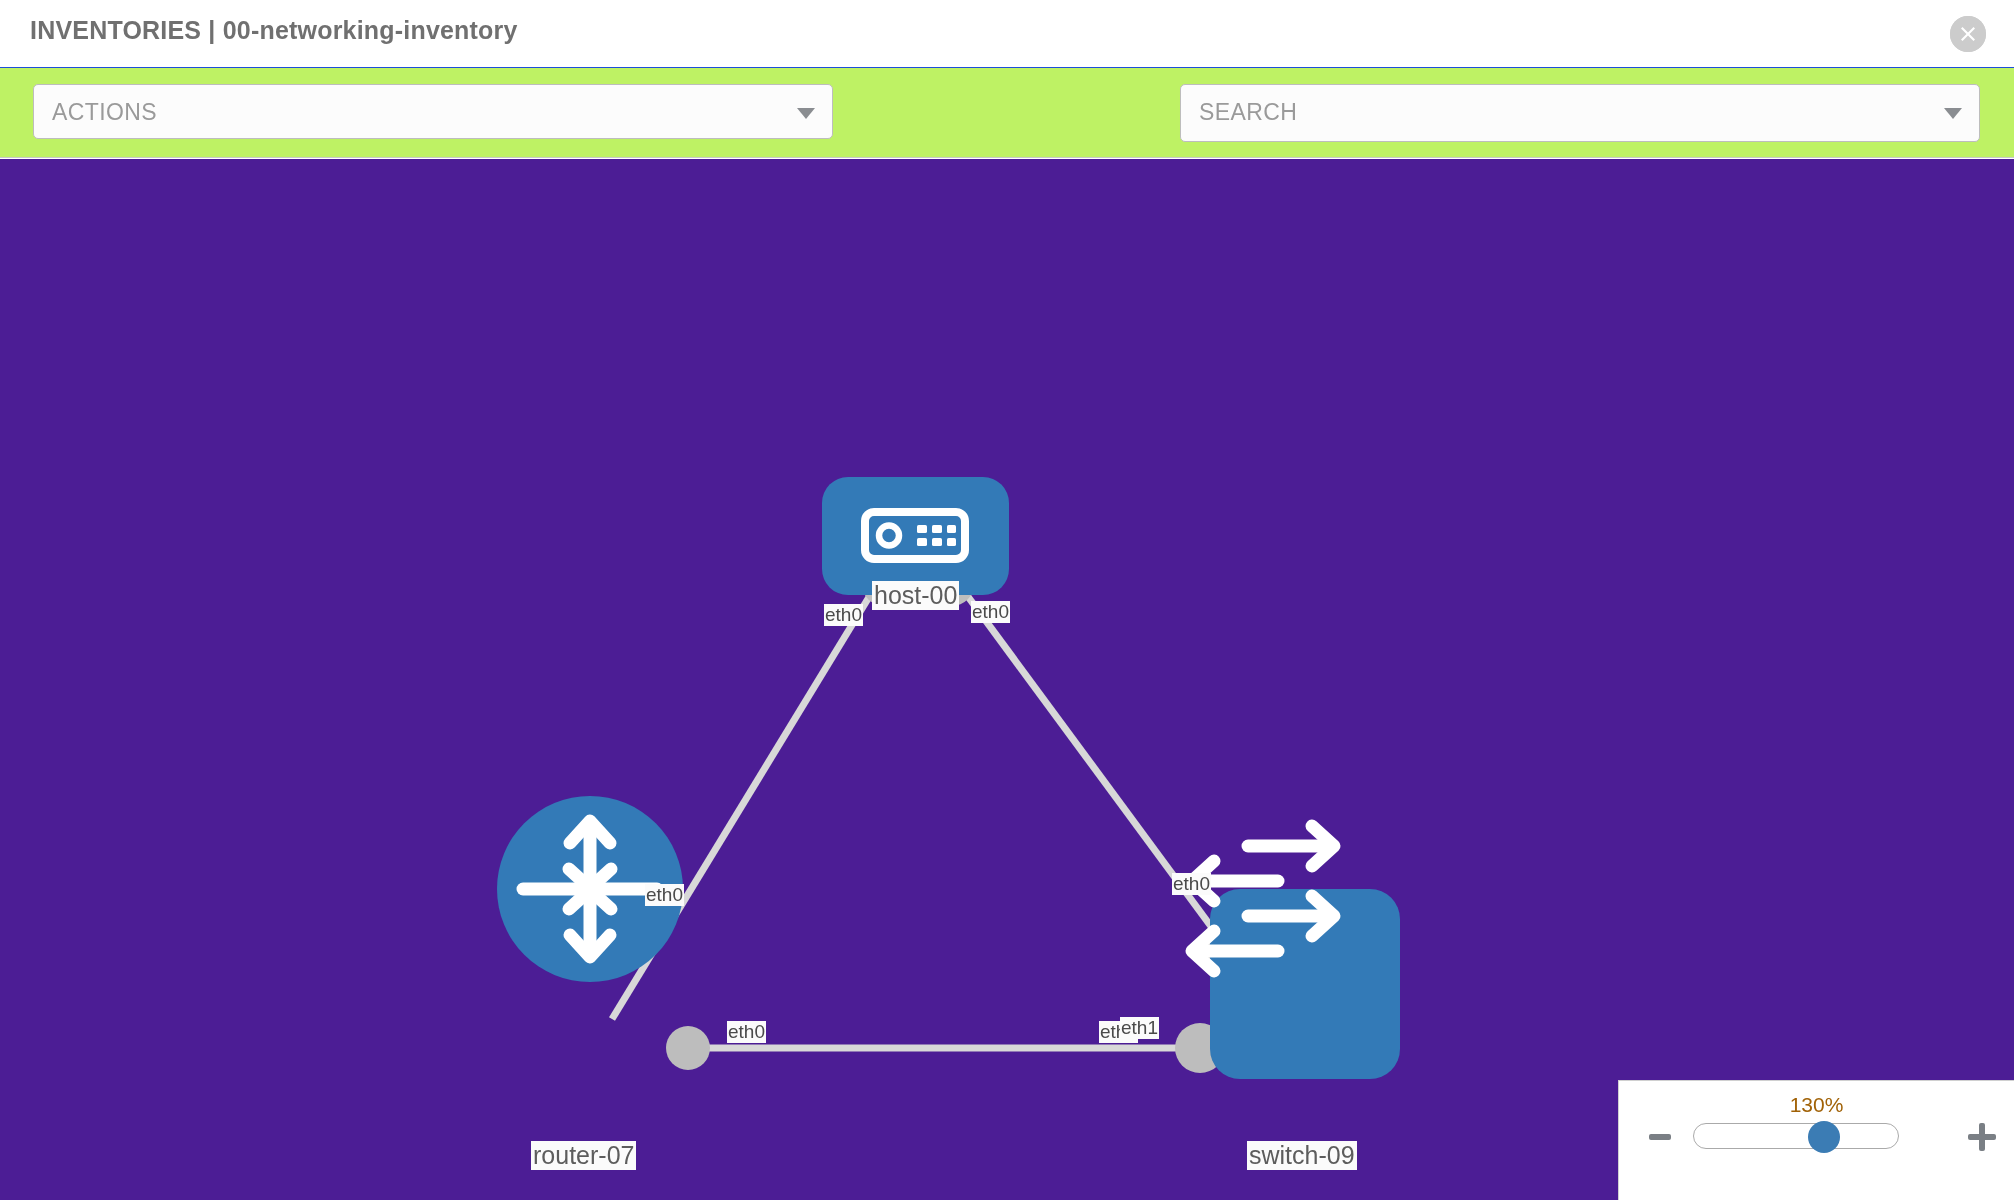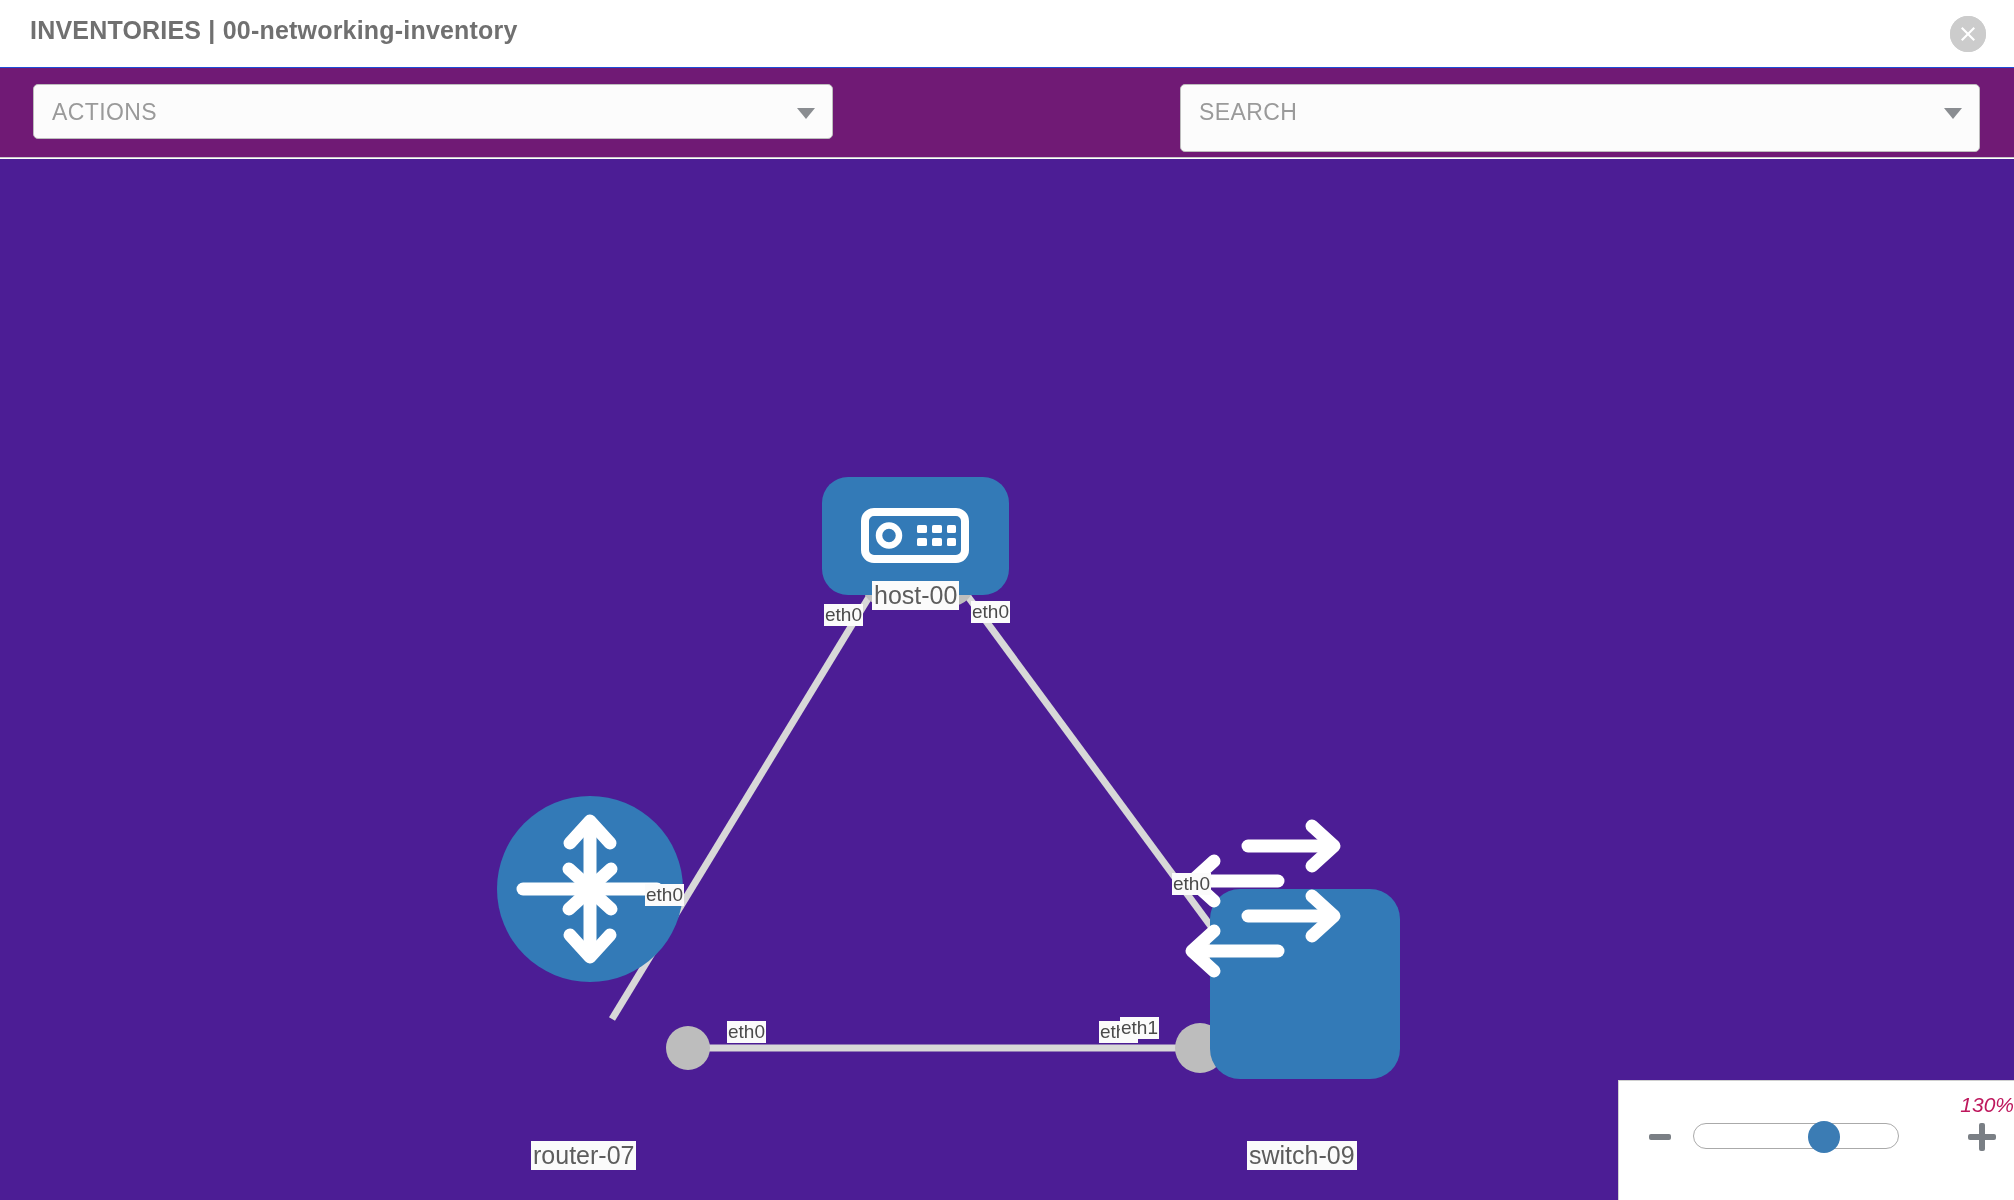--- a/index.html
+++ b/index.html
@@ -46,21 +46,21 @@
     cursor: pointer;
   }
   .close-btn svg { display: block; }
 
   
   .toolbar {
     position: absolute;
     left: 0; top: 68px;
     width: 2014px;
     height: 90px;
-    background: #701a75;
+    background: #bef264;
     border-bottom: 1px solid #c8c8c8;
     box-sizing: border-box;
   }
   .actions-select {
     position: absolute;
     left: 33px;
     top: 16px;
     width: 800px;
     height: 55px;
     background: #fcfcfc;
@@ -98,21 +98,21 @@
     height: 40px;
     cursor: pointer;
   }
   .tool-icon.wrench { left: 0; }
   .tool-icon.key { left: 68px; }
   .search-select {
     position: absolute;
     left: 1180px;
     top: 16px;
     width: 800px;
-    height: 68px;
+    height: 58px;
     background: #fcfcfc;
     border: 1px solid #bdbdbd;
     border-radius: 5px;
     box-sizing: border-box;
     cursor: text;
   }
   .search-select .sel-label {
     position: absolute;
     left: 18px;
     top: 14px;
@@ -164,24 +164,23 @@
     border: 1px solid #d0d0d0;
     border-right: none;
     border-bottom: none;
     box-sizing: border-box;
   }
   .zoom-pct {
     position: absolute;
     top: 12px;
     left: 0;
     width: 100%;
-    text-align: right;
+    text-align: center;
     font-size: 21px;
-    color: #be185d;
-    font-style: italic;
+    color: #a16207;
   }
   .zoom-minus {
     position: absolute;
     left: 30px;
     top: 53px;
     width: 22px;
     height: 6px;
     background: #7a7f85;
     border-radius: 2px;
     cursor: pointer;

